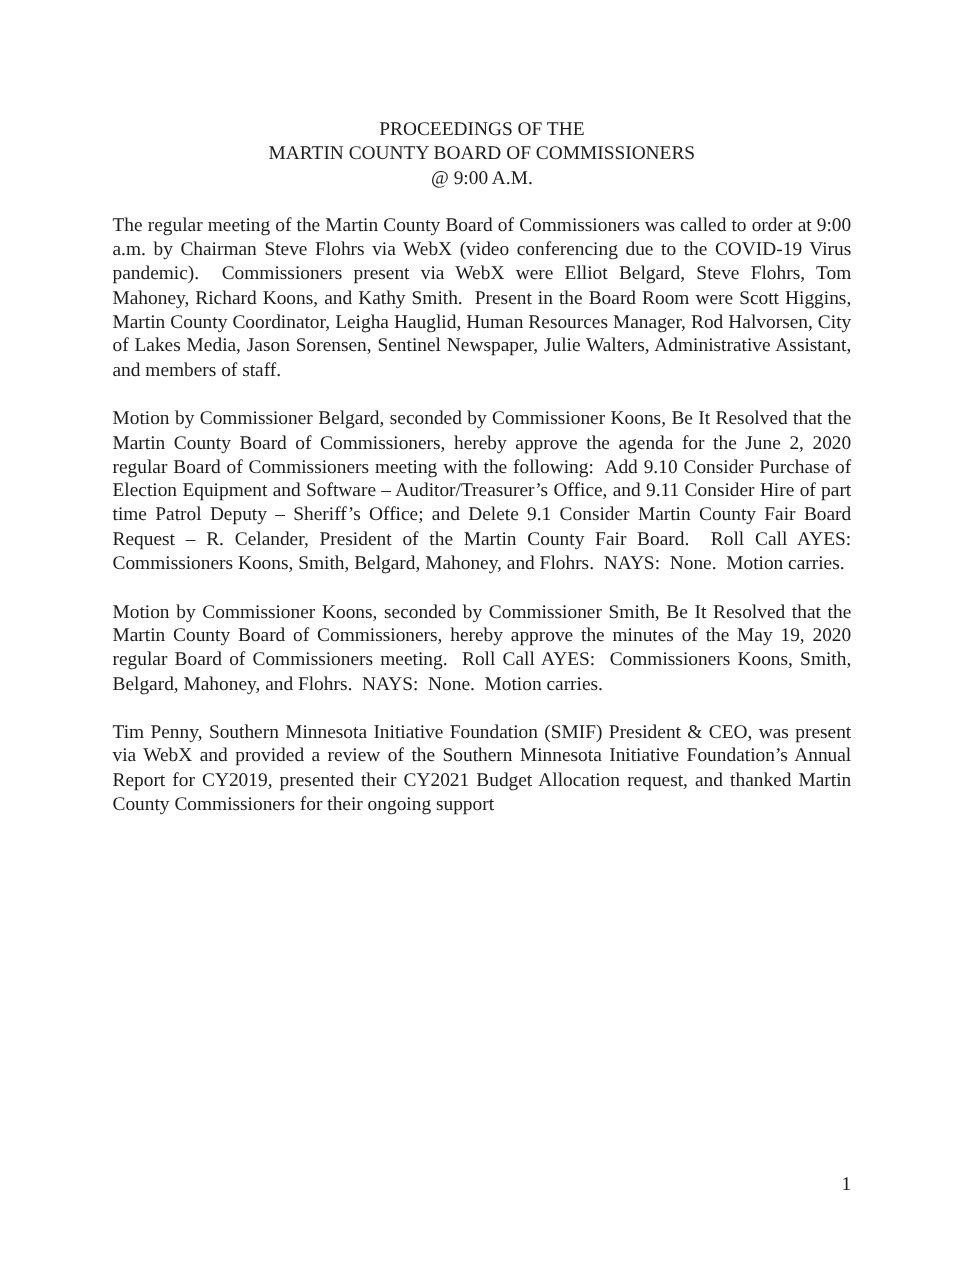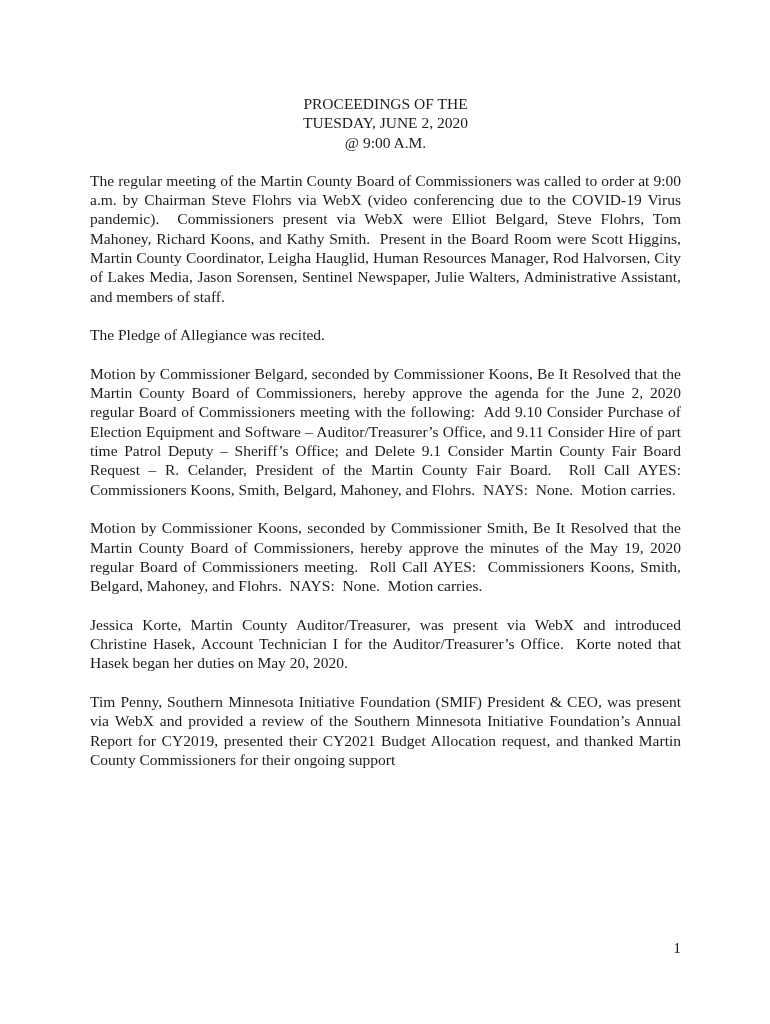--- a/index.html
+++ b/index.html
@@ -44,25 +44,23 @@
     line-height: 19.3px;
     color: #1c1c1c;
   }
 </style>
 </head>
 <body>
 
 <div class="page">
   <div class="doc-header">
       <div class="header-line">PROCEEDINGS OF THE</div>
-      <div class="header-line">TUESDAY, JUNE 2, 2020</div>
+      <div class="header-line">MARTIN COUNTY BOARD OF COMMISSIONERS</div>
       <div class="header-line">@ 9:00 A.M.</div>
     </div>
   <div class="doc-body">
       <p class="doc-paragraph">The regular meeting of the Martin County Board of Commissioners was called to order at 9:00 a.m. by Chairman Steve Flohrs via WebX (video conferencing due to the COVID-19 Virus pandemic).  Commissioners present via WebX were Elliot Belgard, Steve Flohrs, Tom Mahoney, Richard Koons, and Kathy Smith.  Present in the Board Room were Scott Higgins, Martin County Coordinator, Leigha Hauglid, Human Resources Manager, Rod Halvorsen, City of Lakes Media, Jason Sorensen, Sentinel Newspaper, Julie Walters, Administrative Assistant, and members of staff.</p>
-      <p class="doc-paragraph">The Pledge of Allegiance was recited.</p>
       <p class="doc-paragraph">Motion by Commissioner Belgard, seconded by Commissioner Koons, Be It Resolved that the Martin County Board of Commissioners, hereby approve the agenda for the June 2, 2020 regular Board of Commissioners meeting with the following:  Add 9.10 Consider Purchase of Election Equipment and Software – Auditor/Treasurer’s Office, and 9.11 Consider Hire of part time Patrol Deputy – Sheriff’s Office; and Delete 9.1 Consider Martin County Fair Board Request – R. Celander, President of the Martin County Fair Board.  Roll Call AYES:  Commissioners Koons, Smith, Belgard, Mahoney, and Flohrs.  NAYS:  None.  Motion carries.</p>
       <p class="doc-paragraph">Motion by Commissioner Koons, seconded by Commissioner Smith, Be It Resolved that the Martin County Board of Commissioners, hereby approve the minutes of the May 19, 2020 regular Board of Commissioners meeting.  Roll Call AYES:  Commissioners Koons, Smith, Belgard, Mahoney, and Flohrs.  NAYS:  None.  Motion carries.</p>
-      <p class="doc-paragraph">Jessica Korte, Martin County Auditor/Treasurer, was present via WebX and introduced Christine Hasek, Account Technician I for the Auditor/Treasurer’s Office.  Korte noted that Hasek began her duties on May 20, 2020.</p>
       <p class="doc-paragraph">Tim Penny, Southern Minnesota Initiative Foundation (SMIF) President &amp; CEO, was present via WebX and provided a review of the Southern Minnesota Initiative Foundation’s Annual Report for CY2019, presented their CY2021 Budget Allocation request, and thanked Martin County Commissioners for their ongoing support</p>
     </div>
   <div class="page-number">1</div>
 </div>
 
 </body></html>

